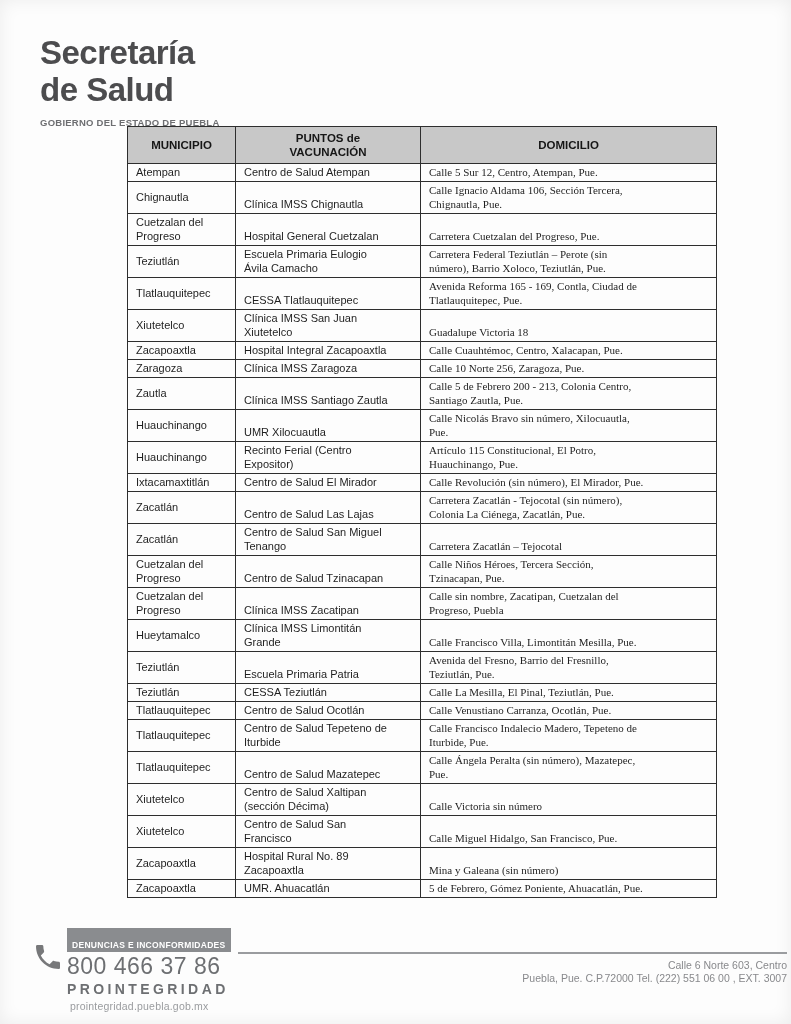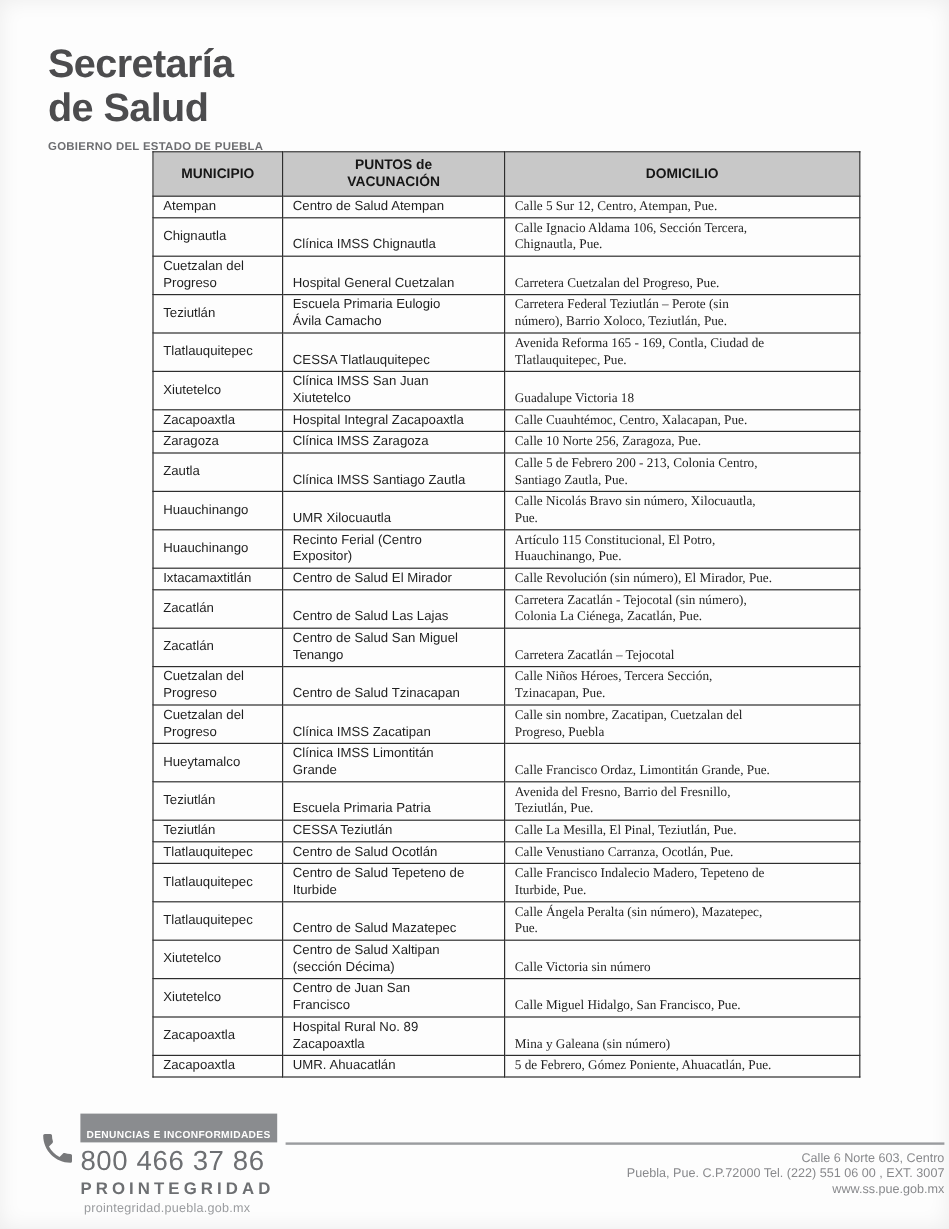--- a/index.html
+++ b/index.html
@@ -210,21 +210,21 @@
           <td>Cuetzalan del
 Progreso</td>
           <td>Clínica IMSS Zacatipan</td>
           <td>Calle sin nombre, Zacatipan, Cuetzalan del
 Progreso, Puebla</td>
         </tr>
         <tr>
           <td>Hueytamalco</td>
           <td>Clínica IMSS Limontitán
 Grande</td>
-          <td>Calle Francisco Ordaz, Limontitán Grande, Pue.</td>
+          <td>Calle Francisco Villa, Limontitán Mesilla, Pue.</td>
         </tr>
         <tr>
           <td>Teziutlán</td>
           <td>Escuela Primaria Patria</td>
           <td>Avenida del Fresno, Barrio del Fresnillo,
 Teziutlán, Pue.</td>
         </tr>
         <tr>
           <td>Teziutlán</td>
           <td>CESSA Teziutlán</td>
@@ -249,21 +249,21 @@
 Pue.</td>
         </tr>
         <tr>
           <td>Xiutetelco</td>
           <td>Centro de Salud Xaltipan
 (sección Décima)</td>
           <td>Calle Victoria sin número</td>
         </tr>
         <tr>
           <td>Xiutetelco</td>
-          <td>Centro de Juan San
+          <td>Centro de Salud San
 Francisco</td>
           <td>Calle Miguel Hidalgo, San Francisco, Pue.</td>
         </tr>
         <tr>
           <td>Zacapoaxtla</td>
           <td>Hospital Rural No. 89
 Zacapoaxtla</td>
           <td>Mina y Galeana (sin número)</td>
         </tr>
         <tr>
@@ -285,17 +285,16 @@
         <div class="program">PROINTEGRIDAD</div>
         <div class="url">prointegridad.puebla.gob.mx</div>
       </div>
     </div>
 
     <div class="divider"></div>
 
     <div class="footer-right">
       <div>Calle 6 Norte 603, Centro</div>
       <div>Puebla, Pue. C.P.72000 Tel. (222) 551 06 00 , EXT. 3007</div>
-      <div>www.ss.pue.gob.mx</div>
     </div>
   </footer>
 
 </div>
 
 </body></html>

